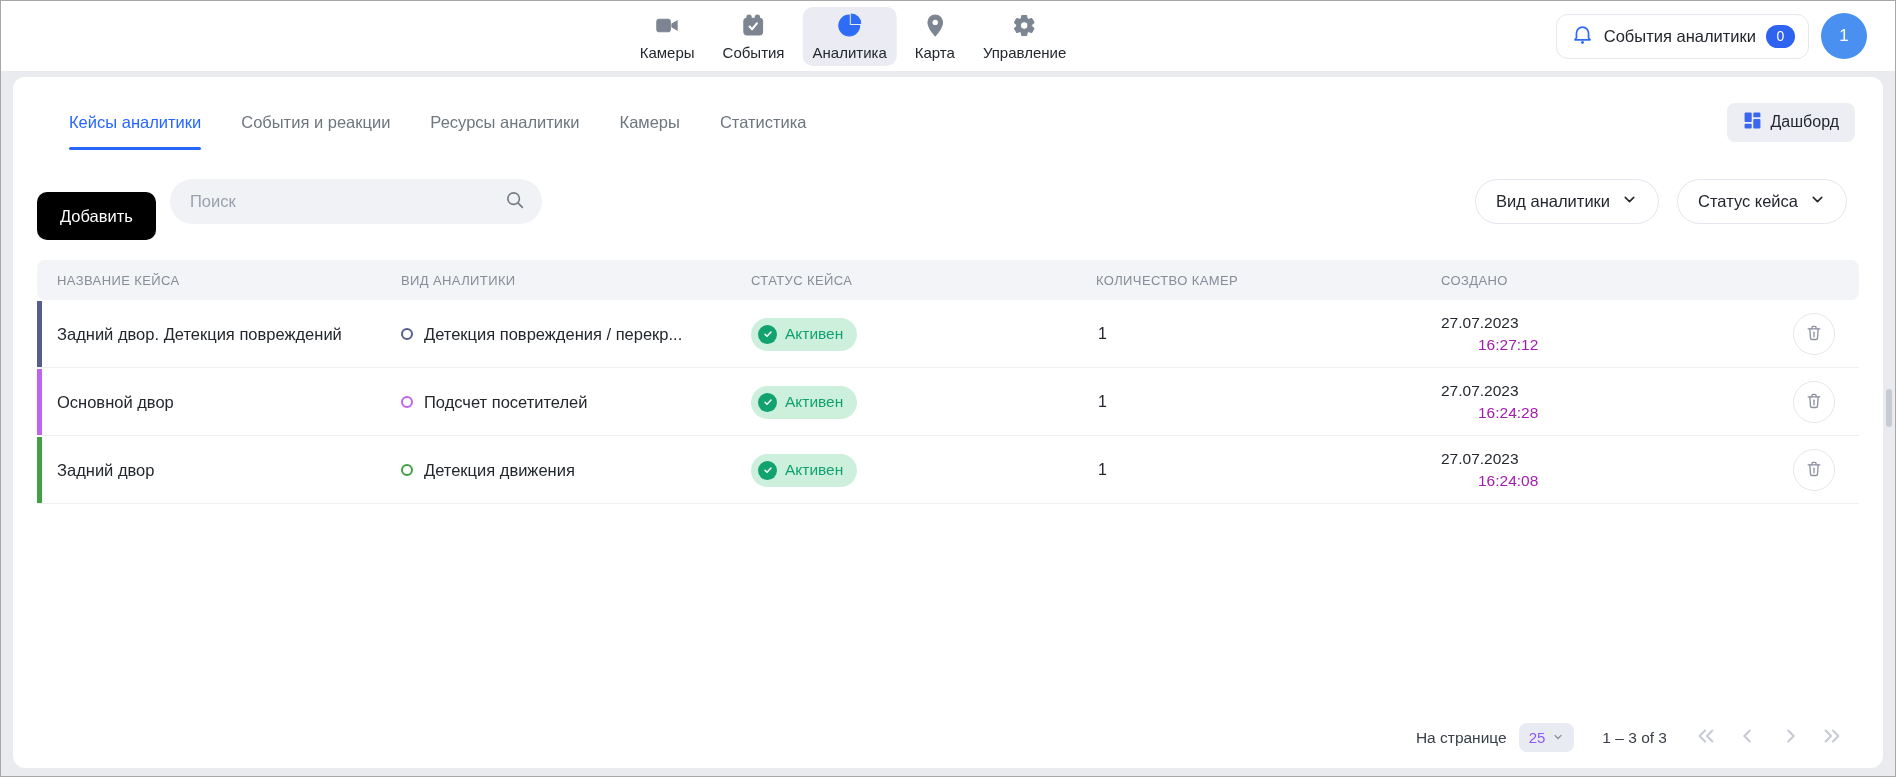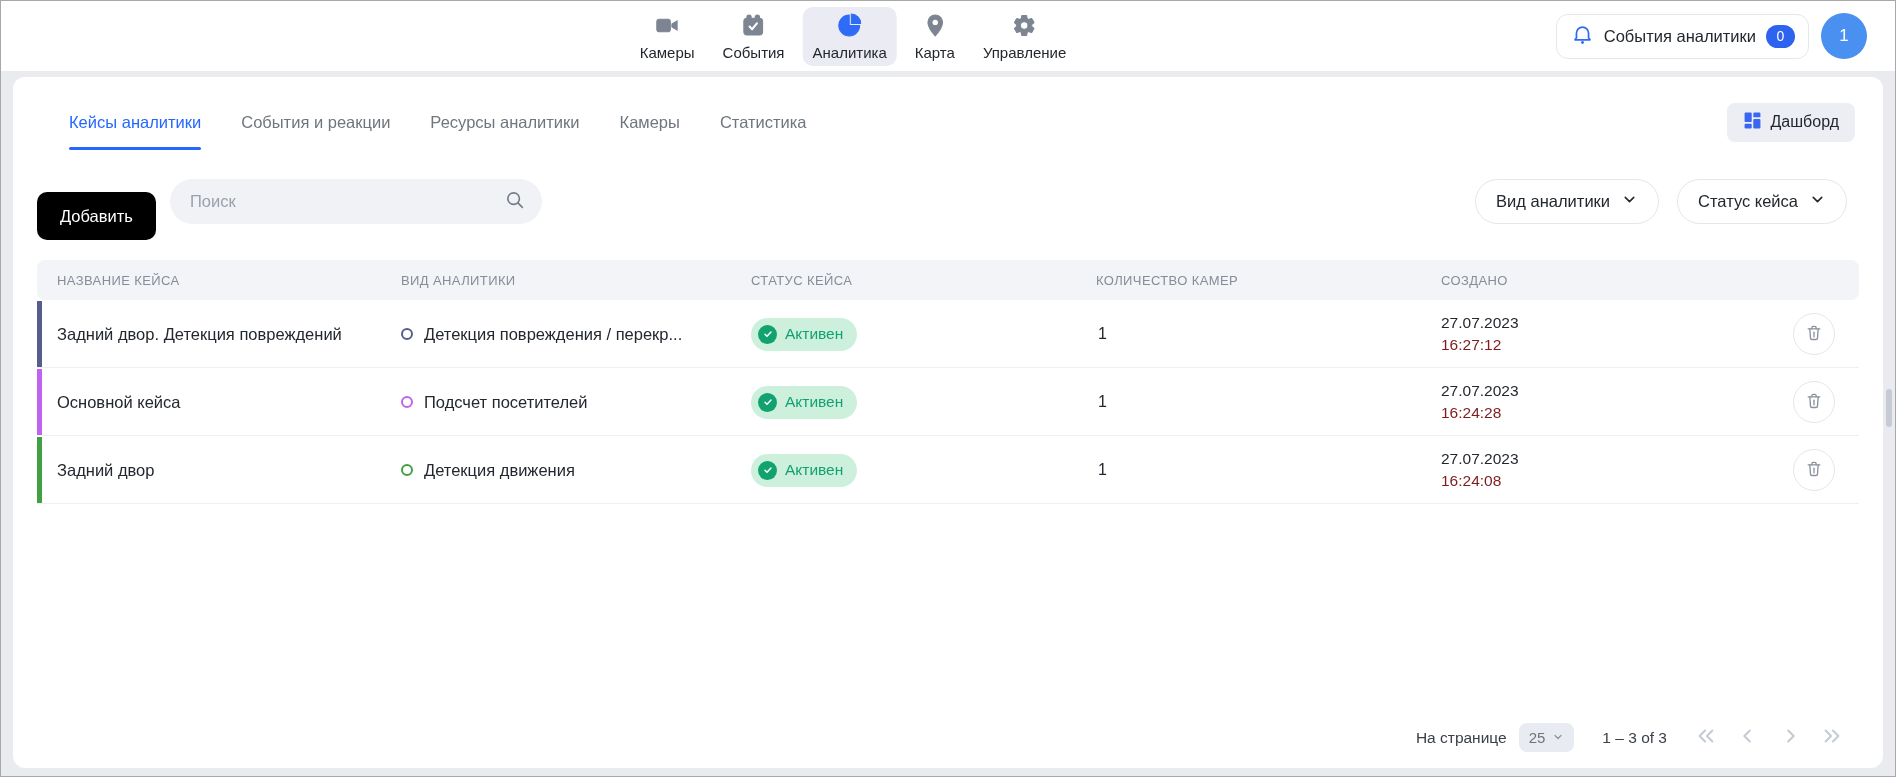--- a/index.html
+++ b/index.html
@@ -74,32 +74,32 @@
   .cell-vid { display:flex; align-items:center; gap:11px; padding-left:20px; font-size:16.5px; white-space:nowrap; }
   .ring { width:12px; height:12px; border-radius:50%; border:2.5px solid #555; flex:0 0 auto; }
   .status-pill { display:inline-flex; align-items:center; gap:8px; border-radius:17px; height:33px;
                  padding:0 14px 0 7px; margin-left:20px; width:fit-content; }
   .check-circle { width:19px; height:19px; border-radius:50%; display:flex; align-items:center; justify-content:center; }
   .check-circle svg { width:12px; height:12px; }
   .status-text { font-size:15.5px; }
   .cell-count { font-size:16px; padding-left:22px; }
   .cell-created { padding-left:20px; }
   .cell-created .date { font-size:15.5px; color:#23282e; margin-bottom:4px; }
-  .cell-created .time { font-size:15.5px; color:#7f1d1d; }
+  .cell-created .time { font-size:15.5px; color:#a21caf;margin-left:37px; }
   .cell-actions { display:flex; justify-content:flex-end; padding-right:24px; }
   .trash-btn { width:42px; height:42px; border-radius:50%; border:1px solid #e4e7ed; background:#fff;
                display:flex; align-items:center; justify-content:center; cursor:pointer; }
   .trash-btn svg { width:20px; height:20px; }
 
   
   .footer { position:absolute; right:40px; bottom:16px; display:flex; align-items:center; gap:28px; }
   .per-page { display:flex; align-items:center; gap:12px; }
   .per-page-label { font-size:15.5px; color:#3a4049; }
   .per-page-pill { display:flex; align-items:center; gap:7px; background:#e9ebf2; border-radius:8px;
-                   padding:6px 10px; font-size:15px; color:#737373; cursor:pointer; }
+                   padding:6px 10px; font-size:15px; color:#8b5cf6; cursor:pointer; }
   .per-page-pill svg { width:12px; height:12px; }
   .range { font-size:15.5px; color:#3a4049; }
   .pager { display:flex; align-items:center; gap:20px; }
   .pager-btn { background:none; border:none; padding:0; cursor:pointer; display:flex; }
   .pager-btn svg { width:22px; height:22px; }
 
   .scroll-thumb { position:absolute; right:3px; top:388px; width:6px; height:38px;
                   background:#c6cbd4; border-radius:3px; }
 </style>
 </head>
@@ -271,21 +271,21 @@
                 <path d="M7 7l.8 11.2c.06.9.8 1.6 1.7 1.6h5c.9 0 1.64-.7 1.7-1.6L17 7"></path>
                 <path d="M12 11v5.5"></path>
               </svg>
           </span>
         </button>
       </div>
     </div>
 
     <div class="trow">
       <span class="accent" style="background: rgb(194, 99, 239);"></span>
-      <div class="cell-name">Основной кейса</div>
+      <div class="cell-name">Основной двор</div>
       <div class="cell-vid">
         <span class="ring" style="border-color: rgb(194, 99, 239);"></span>
         <span>Подсчет посетителей</span>
       </div>
       <div>
         <div class="status-pill" style="background: rgb(205, 240, 221);">
           <span class="check-circle" style="background: rgb(17, 162, 111);">
             <svg viewBox="0 0 18 18" fill="none" stroke="#fff" stroke-width="2.2" stroke-linecap="round" stroke-linejoin="round">
                 <polyline points="4.5,9.5 7.5,12.5 13.5,6"></polyline>
               </svg>

